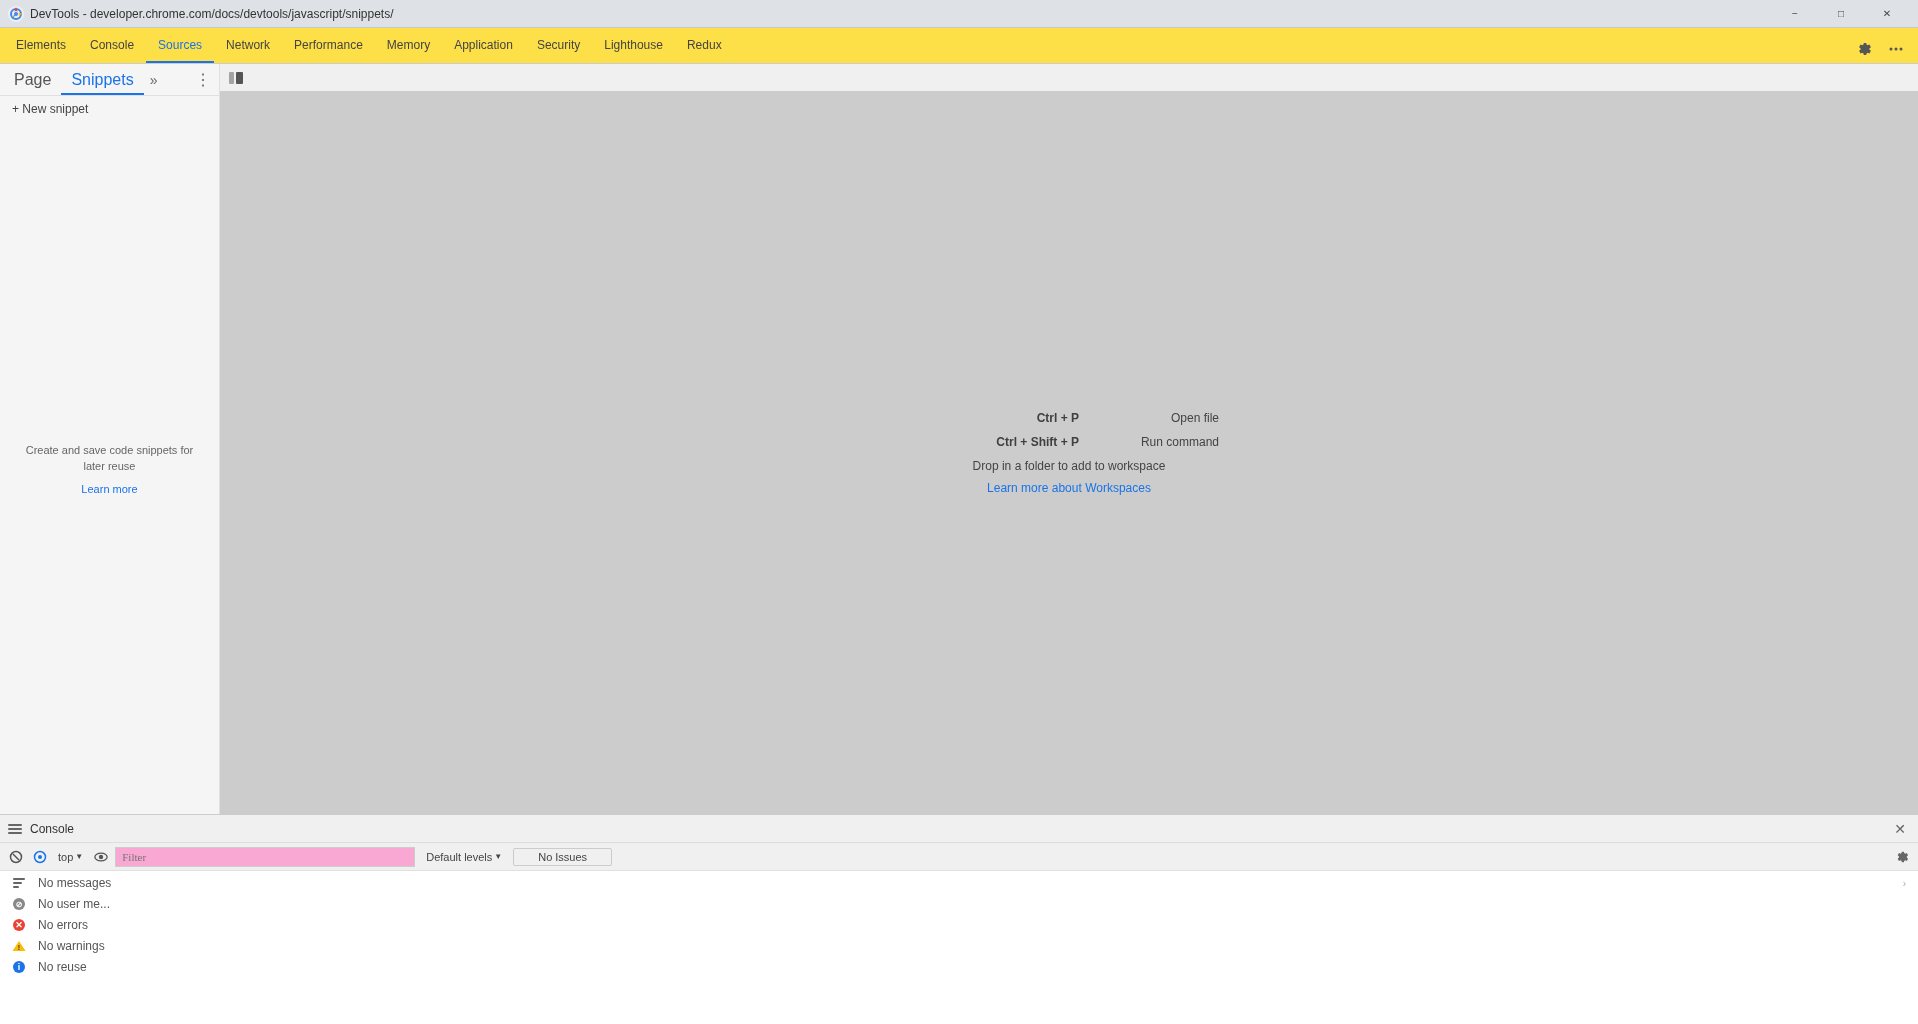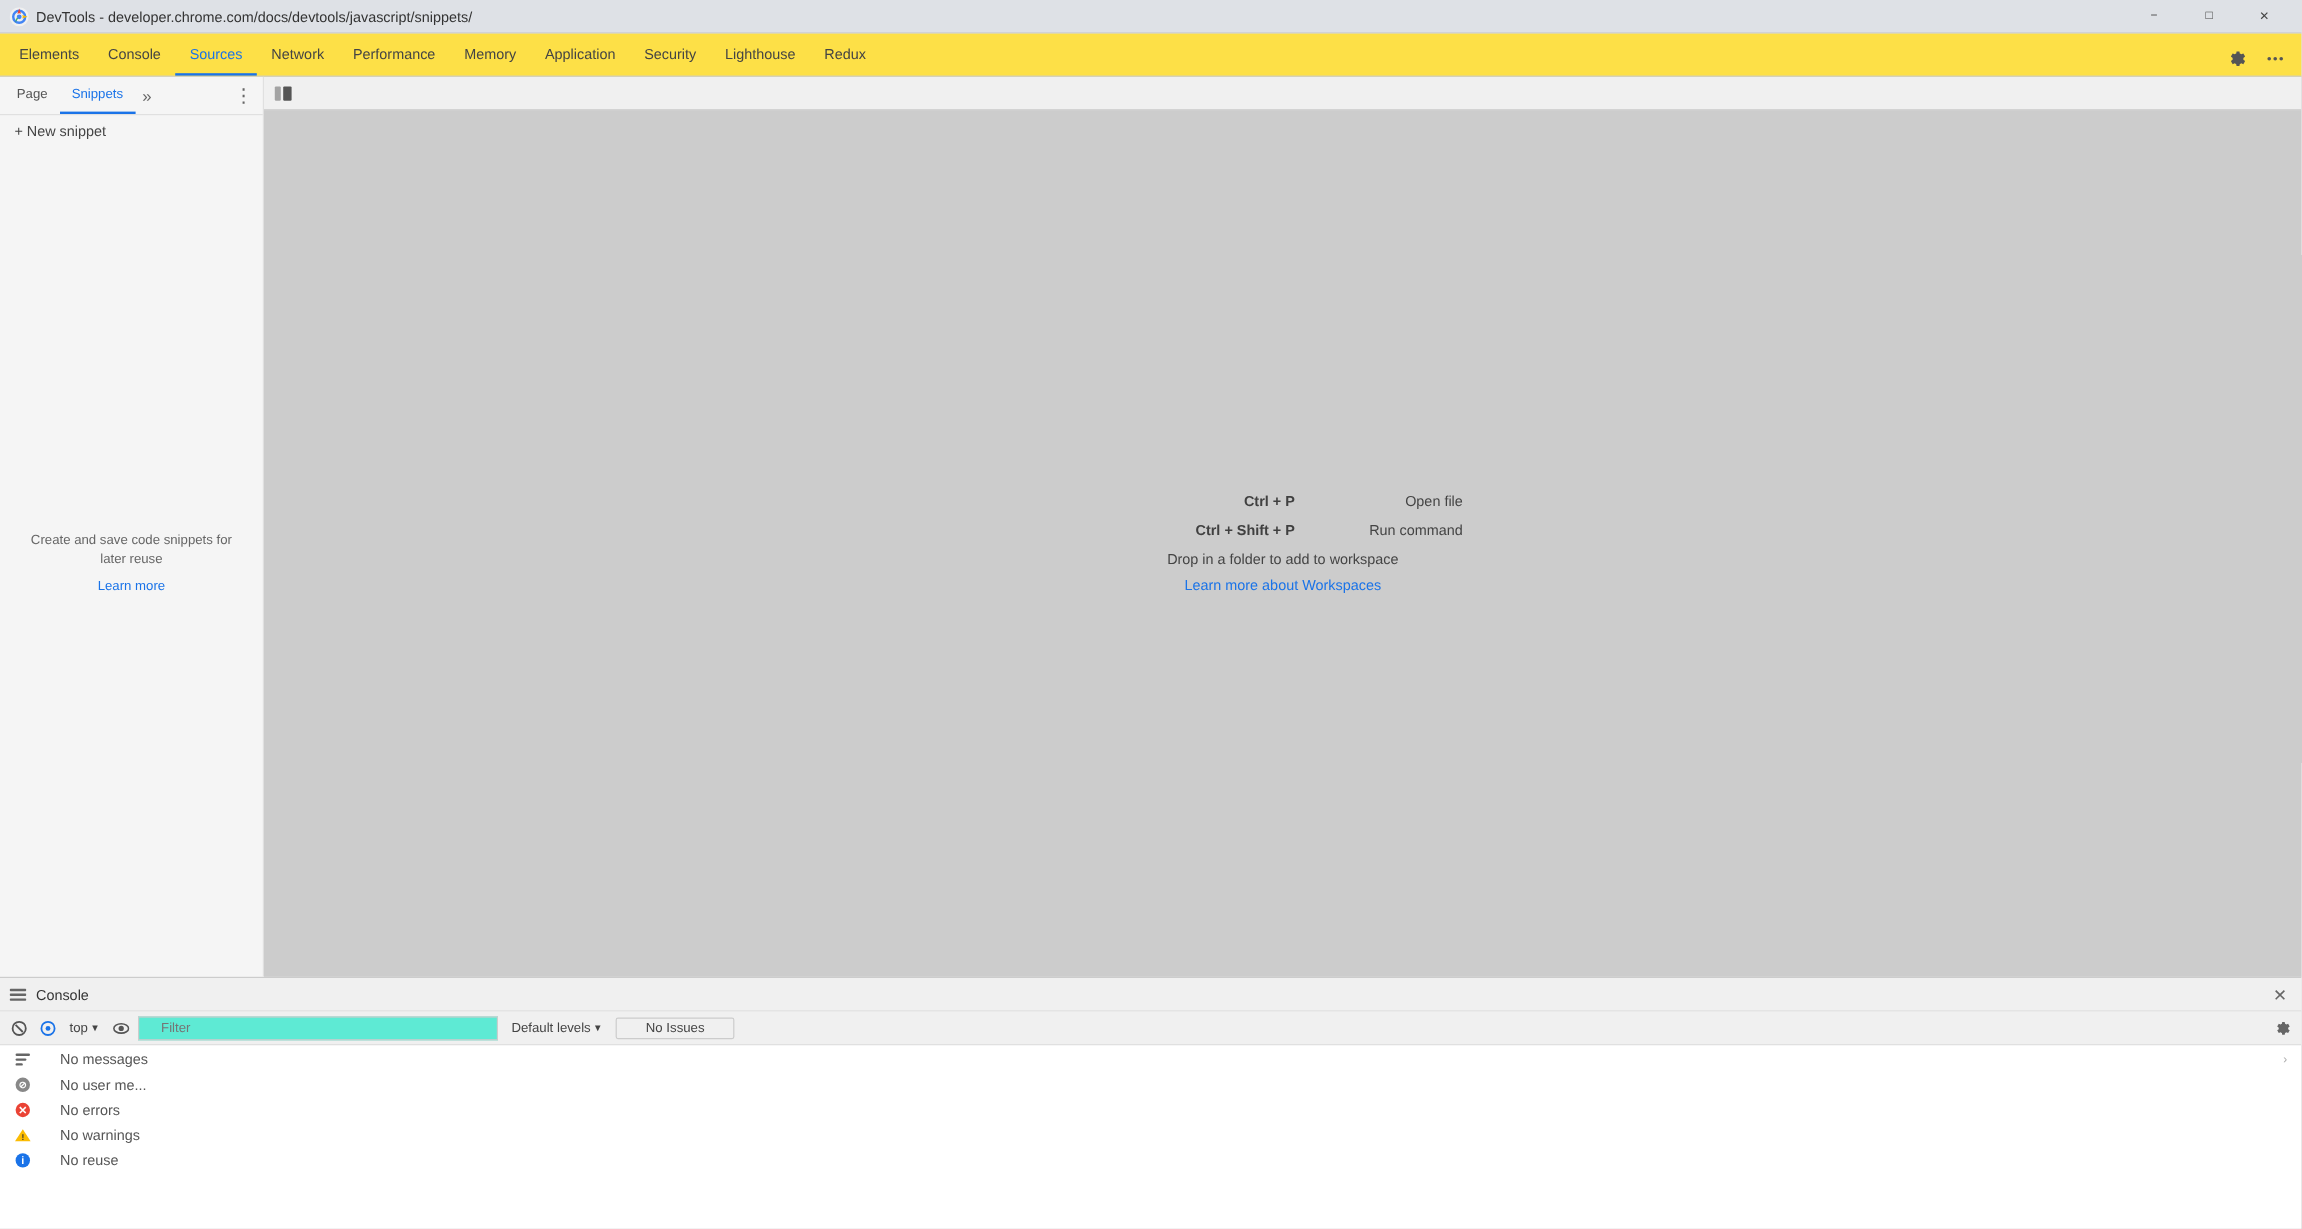--- a/index.html
+++ b/index.html
@@ -123,29 +123,29 @@
     .sidebar-tabs {
       display: flex;
       align-items: center;
       height: 32px;
       border-bottom: 1px solid #e0e0e0;
       padding: 0 4px;
       gap: 0;
     }
     .sidebar-tab {
       padding: 4px 10px;
-      font-size: 11px;
+      font-size: 16px;
       color: #555;
       cursor: pointer;
       background: transparent;
       border: none;
       border-bottom: 2px solid transparent;
       height: 100%;
       display: flex;
-      align-items: center;
+      align-items: flex-end;
     }
     .sidebar-tab.active {
       color: #1a73e8;
       border-bottom: 2px solid #1a73e8;
     }
     .sidebar-tab-more {
       font-size: 14px;
       color: #666;
       cursor: pointer;
       padding: 4px;
@@ -347,26 +347,27 @@
       font-size: 11px;
       color: #444;
       border-radius: 2px;
       border: none;
       background: transparent;
     }
     .filter-input {
       flex: 1;
       height: 20px;
       border: 1px solid #ccc;
-      background: #5eead4;
-      padding: 0 18px;
+      background: #f9a8d4;
+      padding: 0 6px;
       font-size: 11px;
       color: #333;
       outline: none;
       max-width: 300px;
+      font-family: Liberation Serif, serif;
     }
     .levels-btn {
       padding: 2px 6px;
       font-size: 11px;
       color: #444;
       background: transparent;
       border: 1px solid transparent;
       cursor: pointer;
       display: flex;
       align-items: center;
@@ -390,21 +391,21 @@
 
     
     .console-content {
       flex: 1;
       overflow-y: auto;
       padding: 2px 0;
     }
     .console-item {
       display: flex;
       align-items: center;
-      gap: 24px;
+      gap: 12px;
       padding: 3px 12px;
       cursor: pointer;
       font-size: 12px;
       color: #555;
       border-bottom: 1px solid transparent;
       text-align: right;
     }
     .console-item.highlighted { background: #e8f0fe; }
     .console-item-icon {
       width: 14px;

